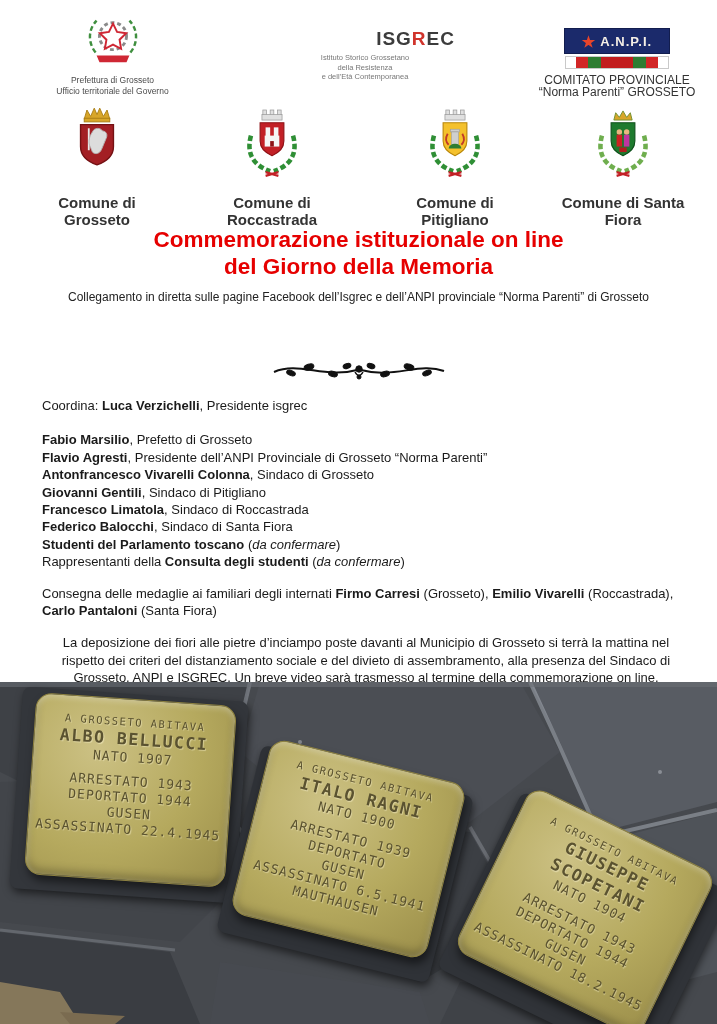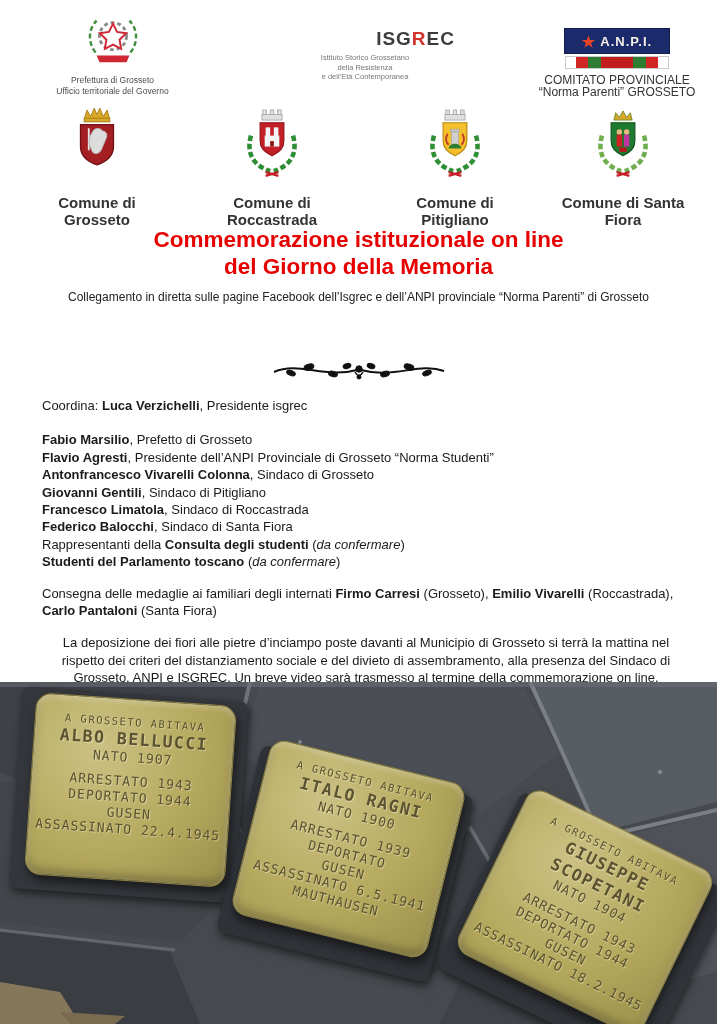--- a/index.html
+++ b/index.html
@@ -211,27 +211,27 @@
         <path d="M86,15 q4,7 8,0" fill="none" stroke-width="1.5"></path>
       </g>
     </svg>
   </div>
 
   <div class="body-text">
     <p class="coordina"><span>Coordina: </span><b>Luca Verzichelli</b><span>, Presidente isgrec</span></p>
 
     <div class="speakers">
       <div class="speaker-line"><span></span><b>Fabio Marsilio</b><span>, Prefetto di Grosseto</span><i></i><span></span></div>
-      <div class="speaker-line"><span></span><b>Flavio Agresti</b><span>, Presidente dell’ANPI Provinciale di Grosseto “Norma Studenti”</span><i></i><span></span></div>
+      <div class="speaker-line"><span></span><b>Flavio Agresti</b><span>, Presidente dell’ANPI Provinciale di Grosseto “Norma Parenti”</span><i></i><span></span></div>
       <div class="speaker-line"><span></span><b>Antonfrancesco Vivarelli Colonna</b><span>, Sindaco di Grosseto</span><i></i><span></span></div>
       <div class="speaker-line"><span></span><b>Giovanni Gentili</b><span>, Sindaco di Pitigliano</span><i></i><span></span></div>
       <div class="speaker-line"><span></span><b>Francesco Limatola</b><span>, Sindaco di Roccastrada</span><i></i><span></span></div>
       <div class="speaker-line"><span></span><b>Federico Balocchi</b><span>, Sindaco di Santa Fiora</span><i></i><span></span></div>
+      <div class="speaker-line"><span></span><b>Studenti del Parlamento toscano</b><span> (</span><i>da confermare</i><span>)</span></div>
       <div class="speaker-line"><span>Rappresentanti della </span><b>Consulta degli studenti</b><span> (</span><i>da confermare</i><span>)</span></div>
-      <div class="speaker-line"><span></span><b>Studenti del Parlamento toscano</b><span> (</span><i>da confermare</i><span>)</span></div>
     </div>
 
     <p class="medals"><span>Consegna delle medaglie ai familiari degli internati </span><b>Firmo Carresi</b><span> (Grosseto), </span><b>Emilio Vivarelli</b><span> (Roccastrada), </span><b>Carlo Pantaloni</b><span> (Santa Fiora)</span></p>
 
     <p class="closing">La deposizione dei fiori alle pietre d’inciampo poste davanti al Municipio di Grosseto si terrà la mattina nel rispetto dei criteri del distanziamento sociale e del divieto di assembramento, alla presenza del Sindaco di Grosseto, ANPI e ISGREC. Un breve video sarà trasmesso al termine della commemorazione on line.</p>
   </div>
 
   <div class="photo">
     <svg class="cobbles" width="717" height="342" viewBox="0 0 717 342" preserveAspectRatio="none">
       <rect x="0" y="0" width="717" height="342" fill="#46494e"></rect>

